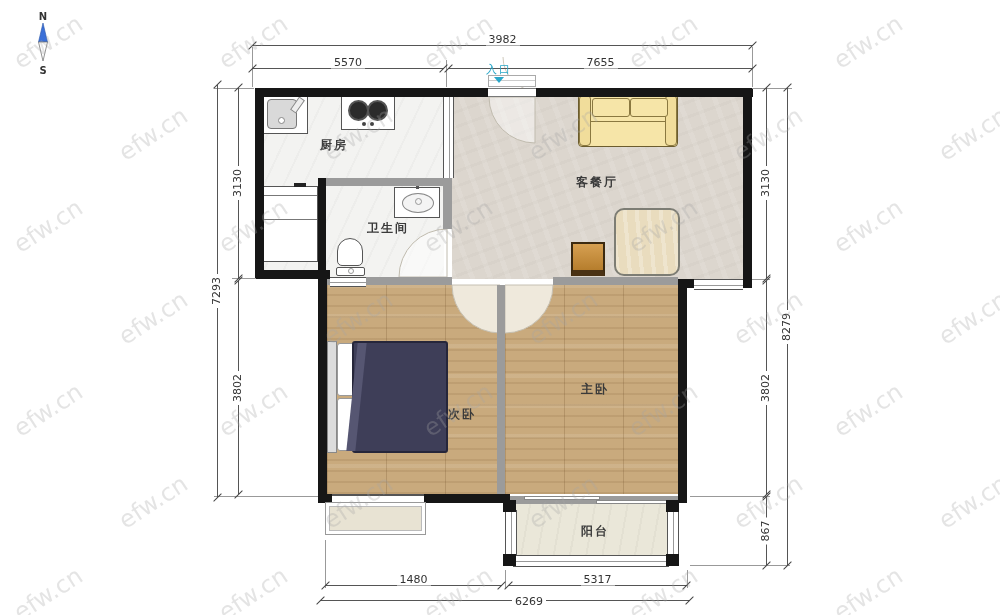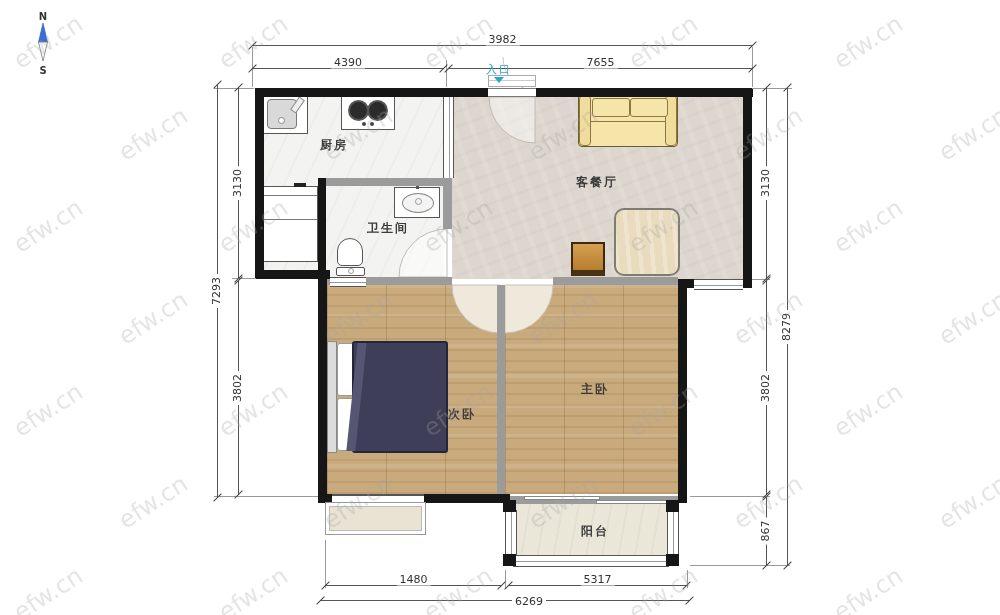--- a/index.html
+++ b/index.html
@@ -216,21 +216,21 @@
   <div class="abs room-label" style="left:595px;top:389px;">主卧</div>
   <div class="abs room-label" style="left:595px;top:531px;">阳台</div>
 
   <div class="abs entr" style="left:499px;top:62px;transform:translateX(-50%);">入口</div>
   <div class="abs entr-arrow" style="left:494px;top:77px;"></div>
 
   <div class="abs dimh" style="left:252px;top:45px;width:501px;">
     <span class="dlab h">3982</span>
   </div>
   <div class="abs dimh" style="left:252px;top:68px;width:192px;">
-    <span class="dlab h">4390</span>
+    <span class="dlab h">5570</span>
   </div>
   <div class="abs dimh" style="left:448px;top:68px;width:305px;">
     <span class="dlab h">7655</span>
   </div>
 
   <div class="abs dimv" style="left:217px;top:85px;height:412px;">
     <span class="dlab v">7293</span>
   </div>
   <div class="abs dimv" style="left:238px;top:88px;height:190px;">
     <span class="dlab v">3130</span>

